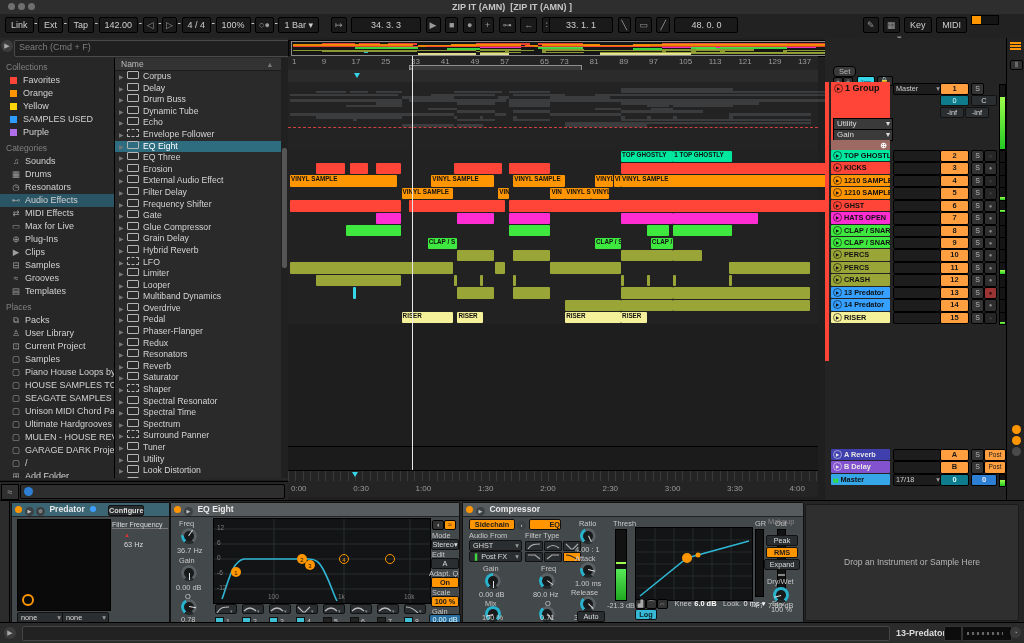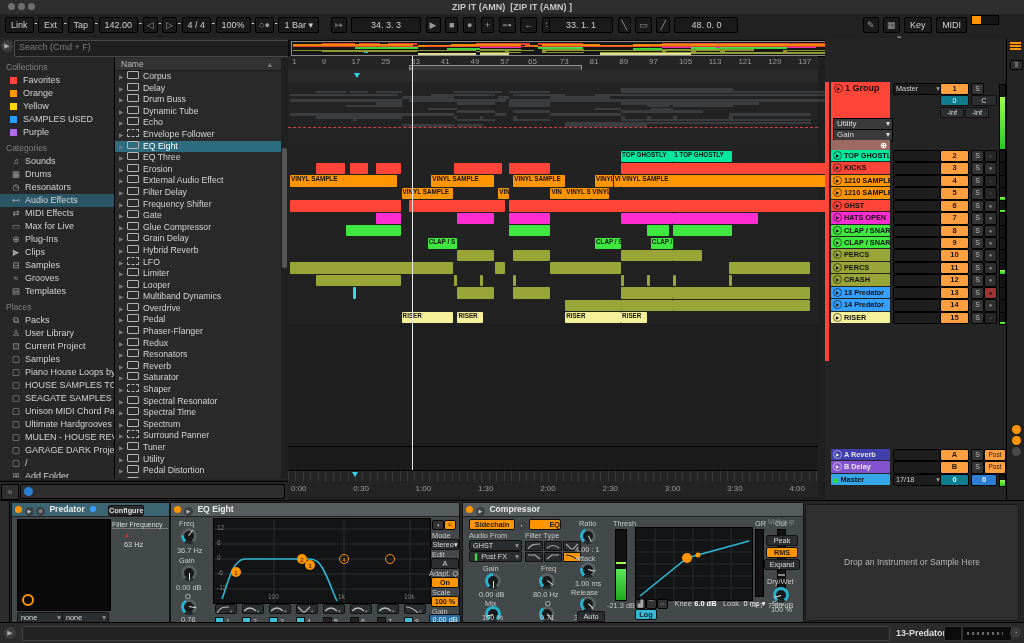--- a/index.html
+++ b/index.html
@@ -260,21 +260,21 @@
           <div class="ditem"><span class="tri">▶</span><span class="drect"></span><span>Resonators</span></div>
           <div class="ditem"><span class="tri">▶</span><span class="drect"></span><span>Reverb</span></div>
           <div class="ditem"><span class="tri">▶</span><span class="drect"></span><span>Saturator</span></div>
           <div class="ditem"><span class="tri">▶</span><span class="drect m4l"></span><span>Shaper</span></div>
           <div class="ditem"><span class="tri">▶</span><span class="drect"></span><span>Spectral Resonator</span></div>
           <div class="ditem"><span class="tri">▶</span><span class="drect"></span><span>Spectral Time</span></div>
           <div class="ditem"><span class="tri">▶</span><span class="drect"></span><span>Spectrum</span></div>
           <div class="ditem"><span class="tri">▶</span><span class="drect m4l"></span><span>Surround Panner</span></div>
           <div class="ditem"><span class="tri">▶</span><span class="drect"></span><span>Tuner</span></div>
           <div class="ditem"><span class="tri">▶</span><span class="drect"></span><span>Utility</span></div>
-          <div class="ditem"><span class="tri">▶</span><span class="drect"></span><span>Pedal Distortion</span></div>
+          <div class="ditem"><span class="tri">▶</span><span class="drect"></span><span>Look Distortion</span></div>
           <div class="ditem"><span class="tri">▶</span><span class="drect"></span><span>Vocoder</span></div>
         </div>
   </div>
   <div class="abs" id="devscroll">
         <i></i>
       </div>
   <div class="abs" id="bfooter">
     <span class="bficon">≈</span>
     <span class="abs" id="bfbox"><span class="globe"></span></span>
   </div>
@@ -353,21 +353,21 @@
   <div class="abs" id="ruler">
     <div id="barnums">
           <div class="barnum" style="left: 4px;">1</div>
           <div class="barnum" style="left: 33.76px;">9</div>
           <div class="barnum" style="left: 63.52px;">17</div>
           <div class="barnum" style="left: 93.28px;">25</div>
           <div class="barnum" style="left: 123.04px;">33</div>
           <div class="barnum" style="left: 152.8px;">41</div>
           <div class="barnum" style="left: 182.56px;">49</div>
           <div class="barnum" style="left: 212.32px;">57</div>
-          <div class="barnum" style="left: 240px;">65</div>
+          <div class="barnum" style="left: 252px;">65</div>
           <div class="barnum" style="left: 271.84px;">73</div>
           <div class="barnum" style="left: 301.6px;">81</div>
           <div class="barnum" style="left: 331.36px; text-align: center;">89</div>
           <div class="barnum" style="left: 361.12px;">97</div>
           <div class="barnum" style="left: 390.88px;">105</div>
           <div class="barnum" style="left: 420.64px;">113</div>
           <div class="barnum" style="left: 450.4px; text-align: right;">121</div>
           <div class="barnum" style="left: 480.16px;">129</div>
           <div class="barnum" style="left: 509.92px;">137</div>
           <div class="barnum" style="left: 539.68px;">145</div>
@@ -567,20 +567,27 @@
           <div class="tlabel" style="left: 439.1px;">3:30</div>
           <div class="tlabel" style="left: 501.4px;">4:00</div>
         </div>
     <span class="cyantri" style="left:64px;top:1px;"></span>
   </div>
 
 </div>
 <div class="abs" id="playhead"></div>
 
 <div class="abs" id="mixer">
+  <div class="abs" id="mixtop">
+    <span class="setbtn">Set</span>
+    <span class="miniic" style="left:8px;top:39px;width:8px;">+</span>
+    <span class="miniic" style="left:18px;top:39px;width:8px;">+</span>
+    <span class="miniic" style="left:32px;top:38px;width:16px;background:#35d6e8;color:#103040;">◦—</span>
+    <span class="miniic" style="left:52px;top:38px;width:14px;">🔒</span>
+  </div>
   <div id="groupstrip"></div>
   <div class="abs" id="grouphdr">
     <div style="padding:1px 0 0 1px;"><span class="mplay">▶</span><span>1 Group</span></div>
     <div class="gdrop" style="top:36px;"><span>Utility</span><span style="float:right;margin-right:2px;">▾</span></div>
     <div class="gdrop" style="top:47px;"><span>Gain</span><span style="float:right;margin-right:2px;">▾</span></div>
     <div id="gdevtail"><span style="color:#fff;font-size:8px;margin-right:3px;">⊕</span></div>
   </div>
   <div class="abs mio" style="left:68px;top:45px;width:44px;"><span>Master</span><span style="float:right;color:#999;">▾</span></div>
   <div class="abs mnum" style="left:115px;top:45px;">1</div>
   <div class="abs msolo" style="left:146px;top:45px;">S</div>

